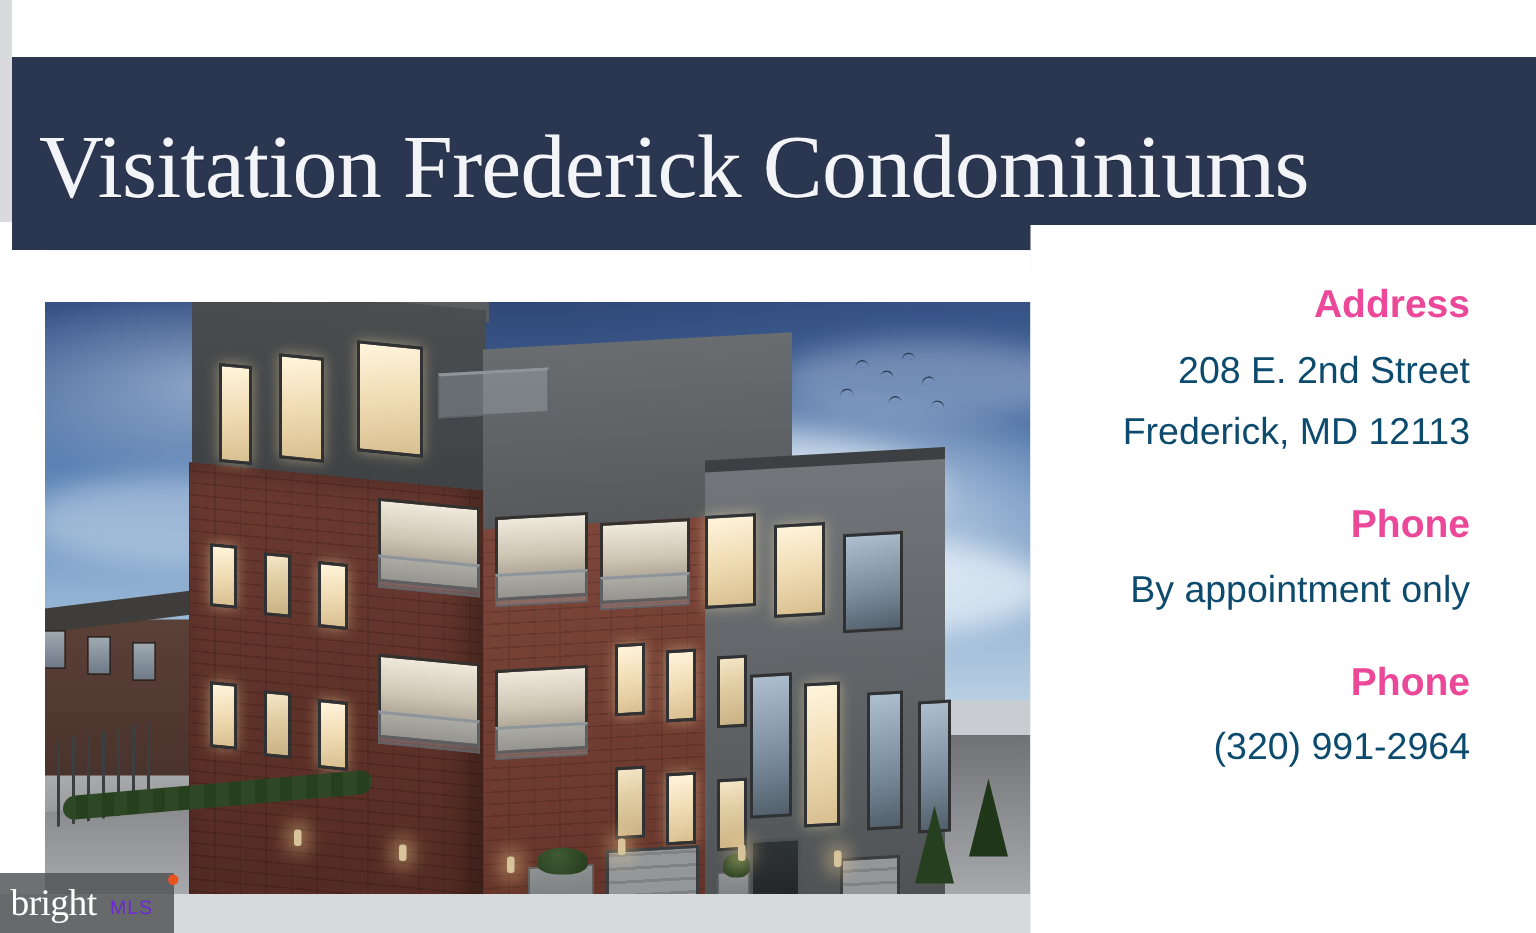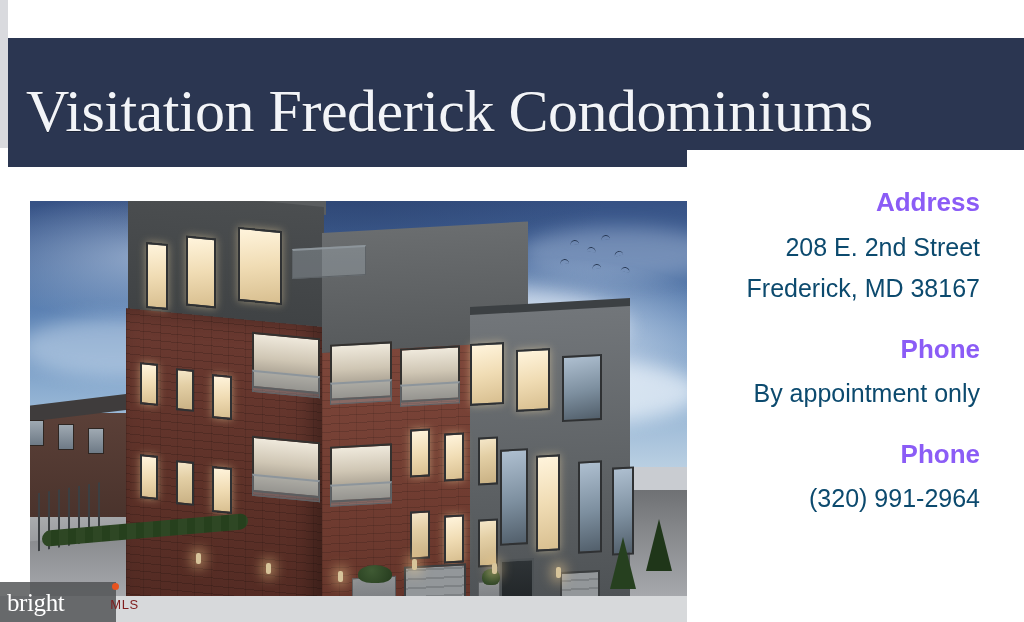--- a/index.html
+++ b/index.html
@@ -325,59 +325,58 @@
 
   
   .mls-watermark {
     position: absolute;
     left: 0; bottom: 0;
     width: 116px; height: 40px;
     background: rgba(78,80,82,0.82);
     display: flex;
     align-items: center;
     padding-left: 7px;
-    gap: 37px;
   }
   .mls-bright {
     position: relative;
     font-family: "Liberation Serif", "DejaVu Serif", serif;
     font-size: 25px;
     line-height: 1;
     color: #ffffff;
     letter-spacing: -0.4px;
   }
   .mls-dot {
     position: absolute;
     right: -3px; top: 1px;
     width: 7px; height: 7px;
     border-radius: 50%;
     background: #e8531f;
   }
   .mls-suffix {
     font-family: "Liberation Sans", sans-serif;
     font-size: 13px;
-    color: #7f1d1d;
+    color: #6d28d9;
     letter-spacing: .6px;
     margin-left: 9px;
     margin-top: 5px;
   }
 
   
   .info-panel {
     position: absolute;
     left: 687px; top: 150px;
     width: 337px; height: 472px;
     background: #ffffff;
     padding: 36px 44px 0 12px;
     text-align: right;
   }
   .info-heading {
     font-size: 26px;
     font-weight: bold;
-    color: #8b5cf6;
+    color: #ec4899;
     line-height: 1.25;
   }
   .info-line {
     font-size: 25px;
     font-weight: normal;
     color: #0c4a6e;
     line-height: 1.3;
   }
   .info-group { margin-bottom: 28px; }
   .info-group:last-child { margin-bottom: 0; }
@@ -500,21 +499,21 @@
       <span class="mls-dot"></span>
       <span class="mls-suffix">MLS</span>
     </div>
   </div>
 
   <div class="info-panel">
 
     <div class="info-group">
       <div class="info-heading">Address</div>
       <div class="info-line">208 E. 2nd Street</div>
-      <div class="info-line">Frederick, MD 38167</div>
+      <div class="info-line">Frederick, MD 12113</div>
     </div>
 
     <div class="info-group">
       <div class="info-heading">Phone</div>
       <div class="info-line">By appointment only</div>
     </div>
 
     <div class="info-group">
       <div class="info-heading">Phone</div>
       <div class="info-line">(320) 991-2964</div>

